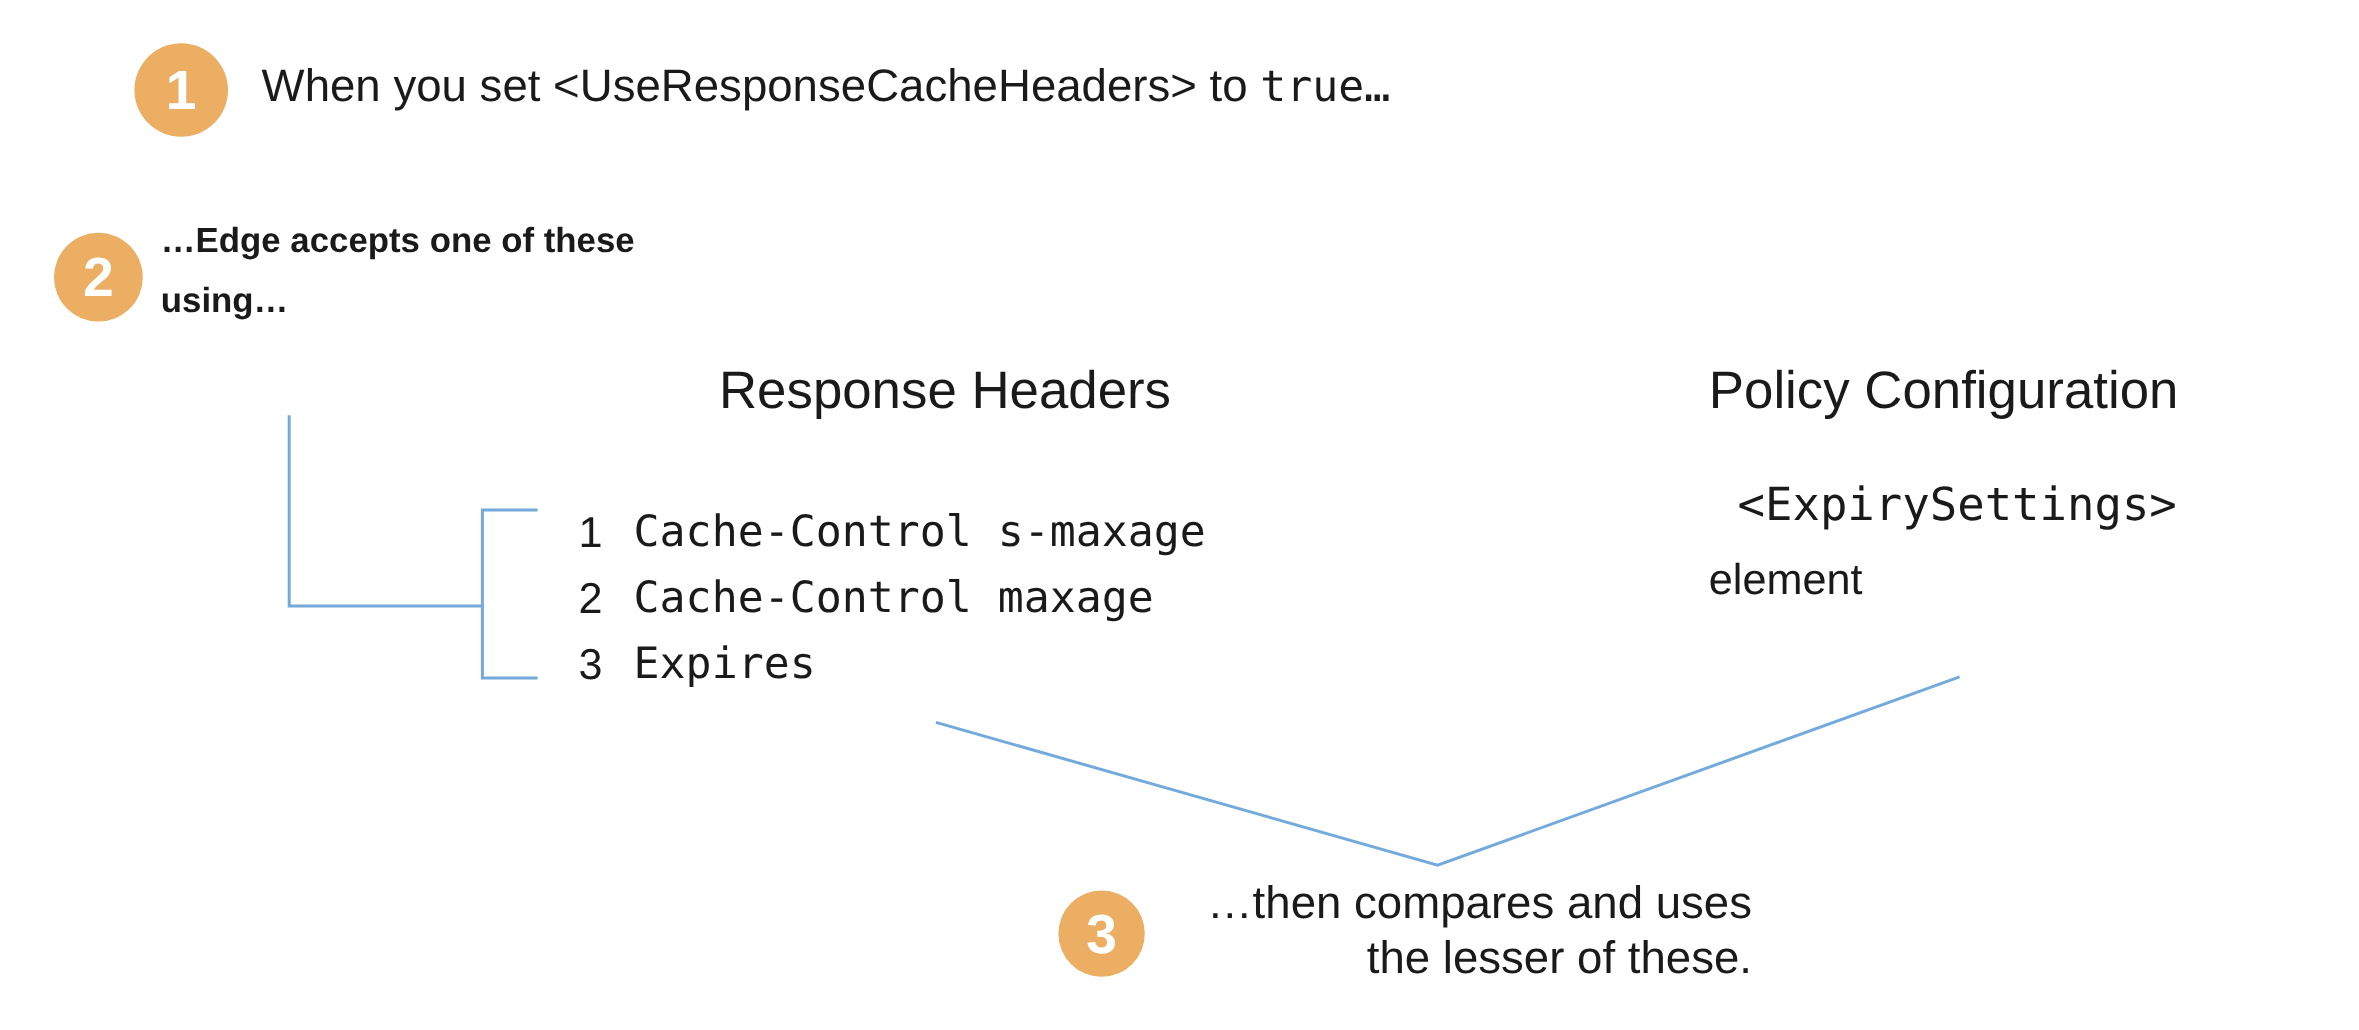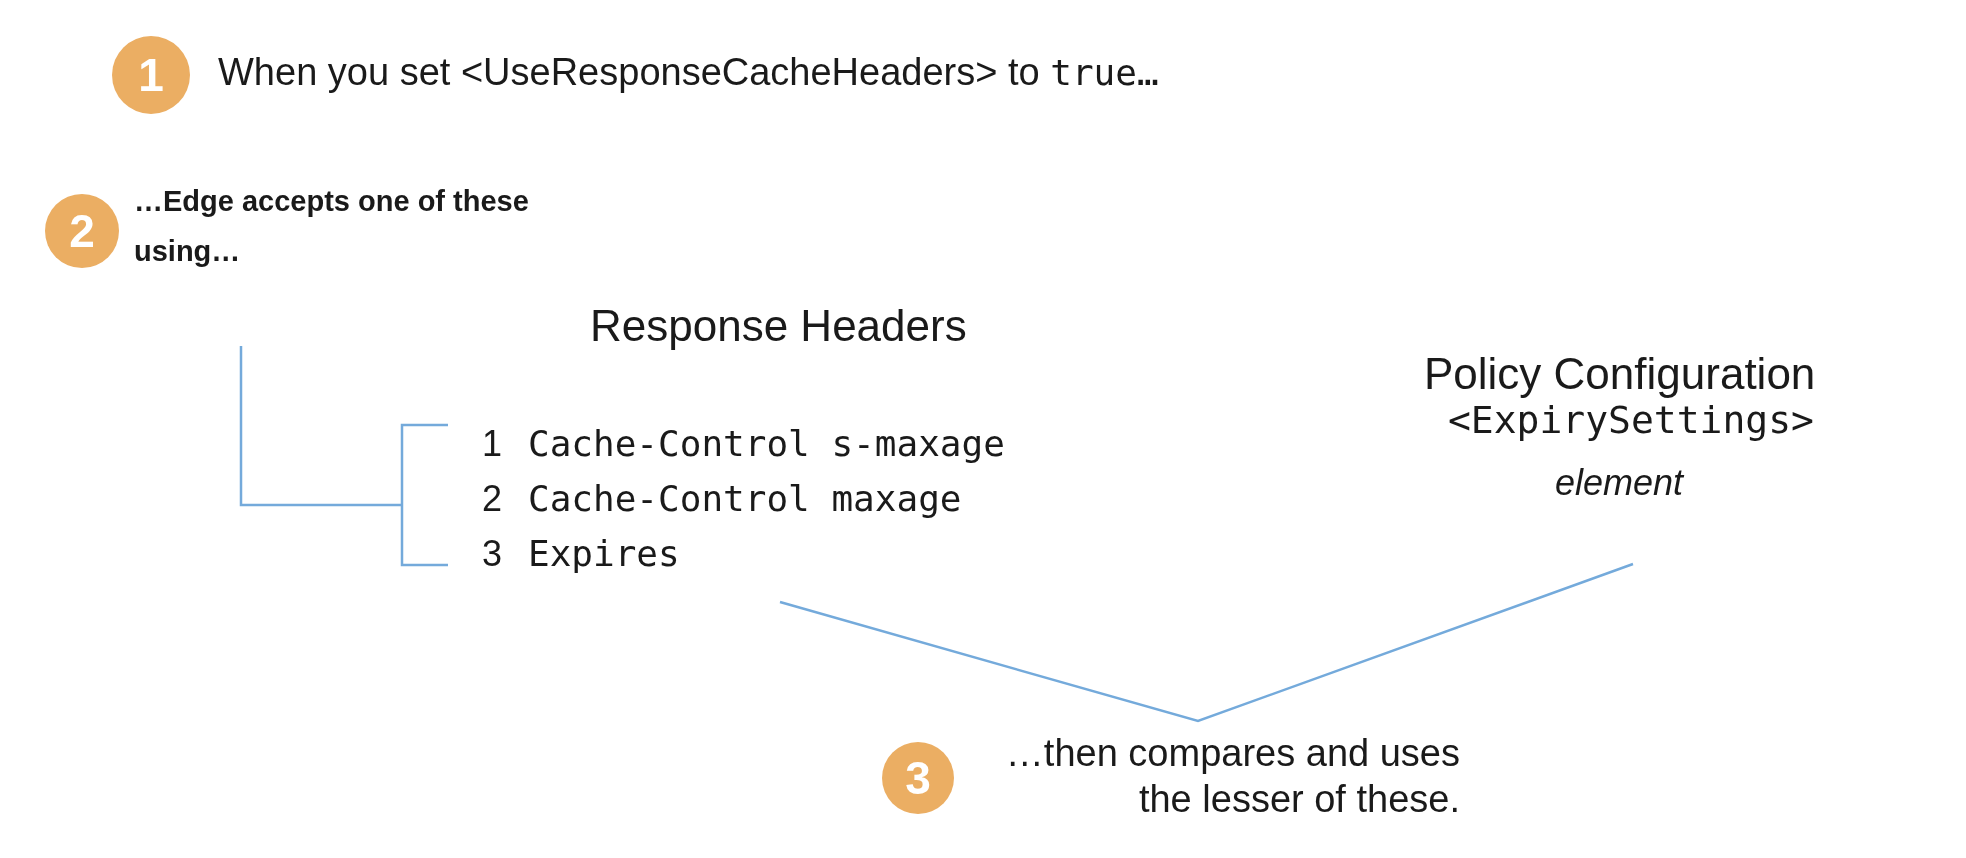--- a/index.html
+++ b/index.html
@@ -56,24 +56,25 @@
     left: 134px; top: 176px;
     font-size: 29px;
     line-height: 50px;
     font-weight: bold;
   }
   .col-heading {
     position: absolute;
     top: 300px;
     font-size: 44px;
     line-height: 52px;
+    text-align: center;
     white-space: nowrap;
   }
   .heading-response { left: 590px;  width: 395px; }
-  .heading-policy   { left: 1424px; width: 390px; margin-top: 48px; }
+  .heading-policy   { left: 1424px; width: 390px; }
   .headers-list {
     position: absolute;
     left: 482px; top: 416px;
     font-size: 36px;
   }
   .headers-list .row {
     display: flex;
     height: 55px;
     align-items: center;
     white-space: nowrap;
@@ -93,23 +94,22 @@
     width: 390px;
     text-align: right;
     font-family: "DejaVu Sans Mono", monospace;
     font-size: 38px;
     white-space: nowrap;
   }
   .policy-sub {
     position: absolute;
     left: 1424px; top: 462px;
     width: 390px;
-    text-align: center;
+    text-align: left;
     font-size: 36px;
-    font-style: italic;
   }
   .step3-text {
     position: absolute;
     left: 980px; top: 730px;
     width: 480px;
     text-align: right;
     font-size: 38px;
     line-height: 46px;
   }
 </style>

